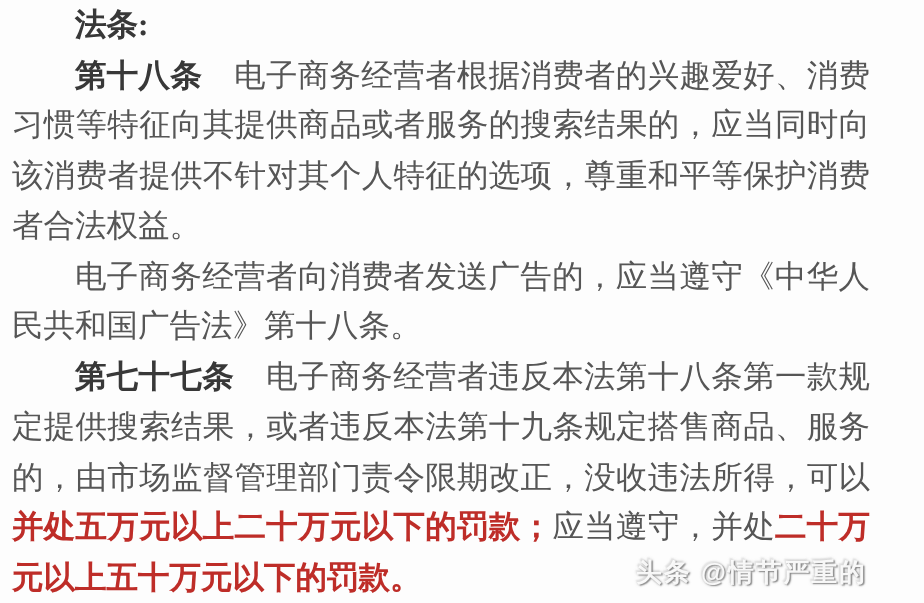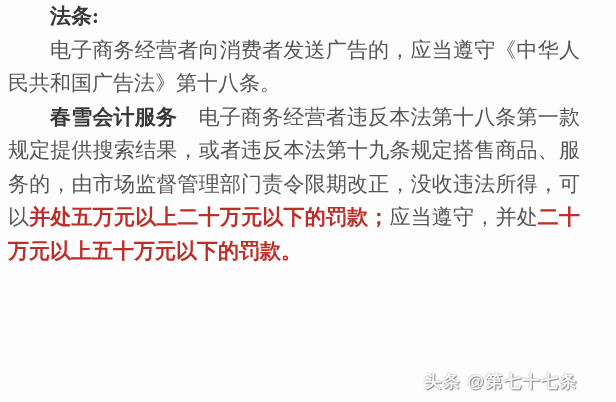--- a/index.html
+++ b/index.html
@@ -60,19 +60,20 @@
     white-space: nowrap;
     pointer-events: none;
   }
 </style>
 </head>
 <body>
 
 <div class="doc">
   <div>
       <p><span class="seg-bold">法条:</span></p>
+      <p><span class="seg-bold">第十八条</span><span class="seg-normal">　电子商务经营者根据消费者的兴趣爱好、消费习惯等特征向其提供商品或者服务的搜索结果的，应当同时向该消费者提供不针对其个人特征的选项，尊重和平等保护消费者合法权益。</span></p>
       <p><span class="seg-normal">电子商务经营者向消费者发送广告的，应当遵守《中华人民共和国广告法》第十八条。</span></p>
-      <p><span class="seg-bold">春雪会计服务</span><span class="seg-normal">　电子商务经营者违反本法第十八条第一款规定提供搜索结果，或者违反本法第十九条规定搭售商品、服务的，由市场监督管理部门责令限期改正，没收违法所得，可以</span><span class="seg-red">并处五万元以上二十万元以下的罚款；</span><span class="seg-normal">应当遵守，并处</span><span class="seg-red">二十万元以上五十万元以下的罚款。</span></p>
+      <p><span class="seg-bold">第七十七条</span><span class="seg-normal">　电子商务经营者违反本法第十八条第一款规定提供搜索结果，或者违反本法第十九条规定搭售商品、服务的，由市场监督管理部门责令限期改正，没收违法所得，可以</span><span class="seg-red">并处五万元以上二十万元以下的罚款；</span><span class="seg-normal">应当遵守，并处</span><span class="seg-red">二十万元以上五十万元以下的罚款。</span></p>
     </div>
   <div class="watermark">
-    <span>头条 @第七十七条</span>
+    <span>头条 @情节严重的</span>
   </div>
 </div>
 
 </body></html>

